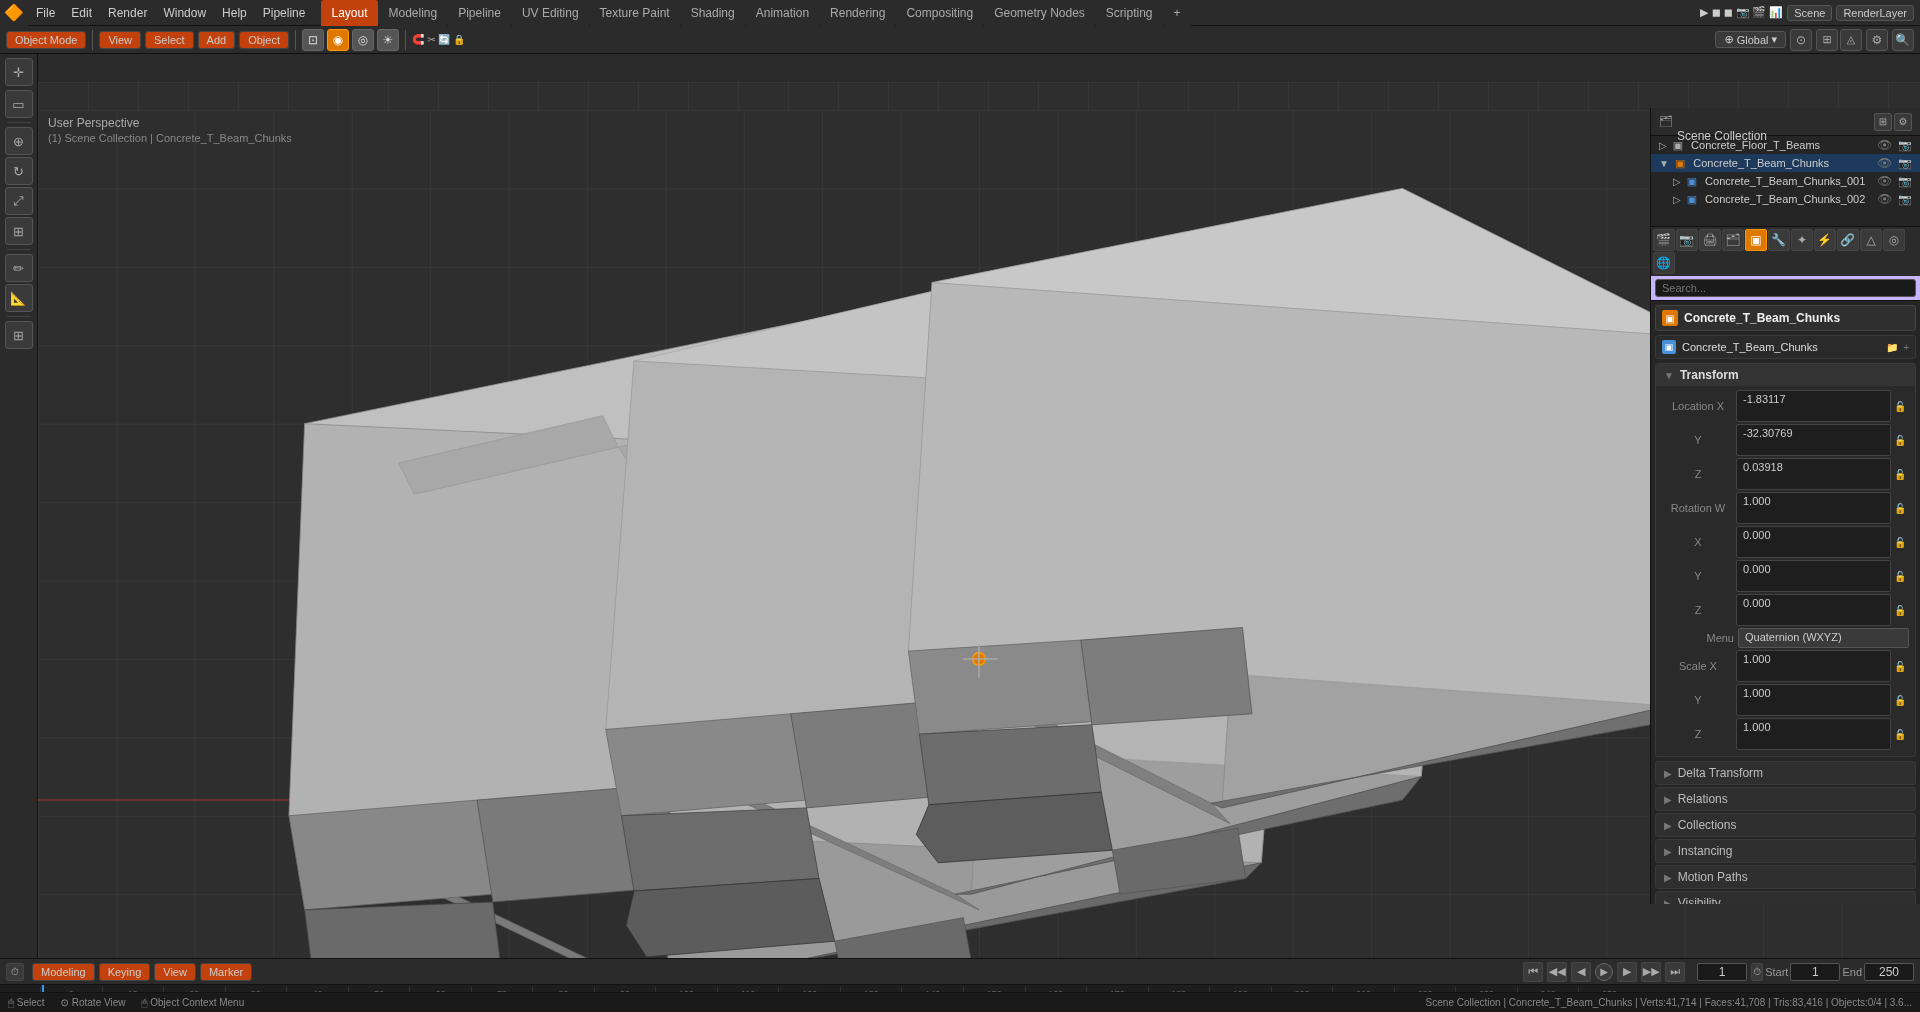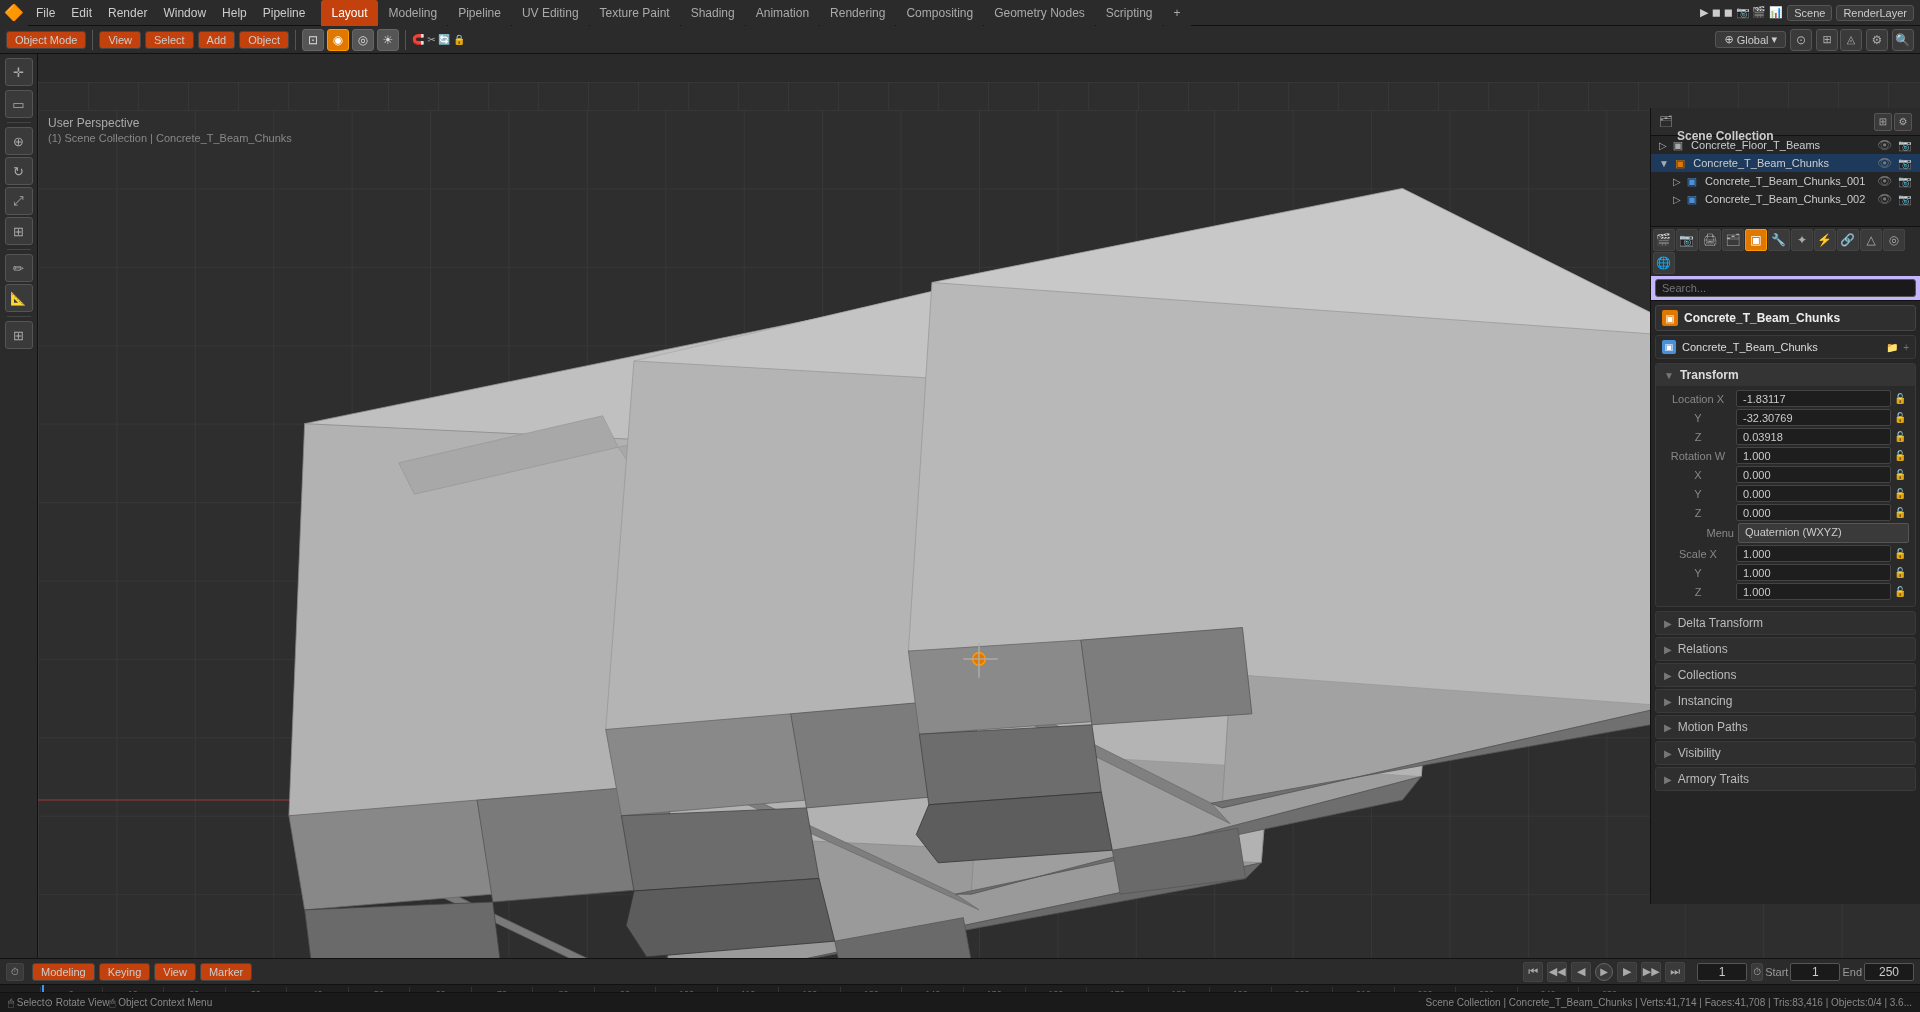--- a/index.html
+++ b/index.html
@@ -346,20 +346,21 @@
       position: absolute;
       bottom: 0;
       left: 0;
       right: 0;
       height: 20px;
       background: #1a1a1a;
       border-top: 1px solid #111;
       display: flex;
       align-items: center;
       padding: 0 8px;
+      gap: 16px;
       font-size: 10px;
       color: #888;
       justify-content: center;
     }
 
     
     .right-combined {
       position: absolute;
       top: 54px;
       right: 0;
@@ -378,21 +379,21 @@
       display: flex;
       align-items: center;
       padding: 0 8px;
       border-bottom: 1px solid #111;
       gap: 4px;
       flex-shrink: 0;
     }
     .scene-collection-title {
       font-size: 12px;
       color: #ccc;
-      font-weight: bold;
+      font-weight: normal;
       margin-top: 28px;
     }
     .outliner-body {
       height: 90px;
       flex-shrink: 0;
       overflow-y: auto;
     }
     .divider-horizontal {
       height: 1px;
       background: #111;
@@ -540,21 +541,21 @@
       color: #888;
       text-align: center;
     }
     .field-input {
       background: #1e1e1e;
       border: 1px solid #444;
       border-radius: 2px;
       padding: 2px 6px;
       font-size: 11px;
       color: #ccc;
-      height: 17px;
+      height: 32px;
     }
     .field-lock {
       font-size: 10px;
       color: #666;
       cursor: pointer;
       text-align: center;
     }
 
     .mode-row {
       display: flex;

